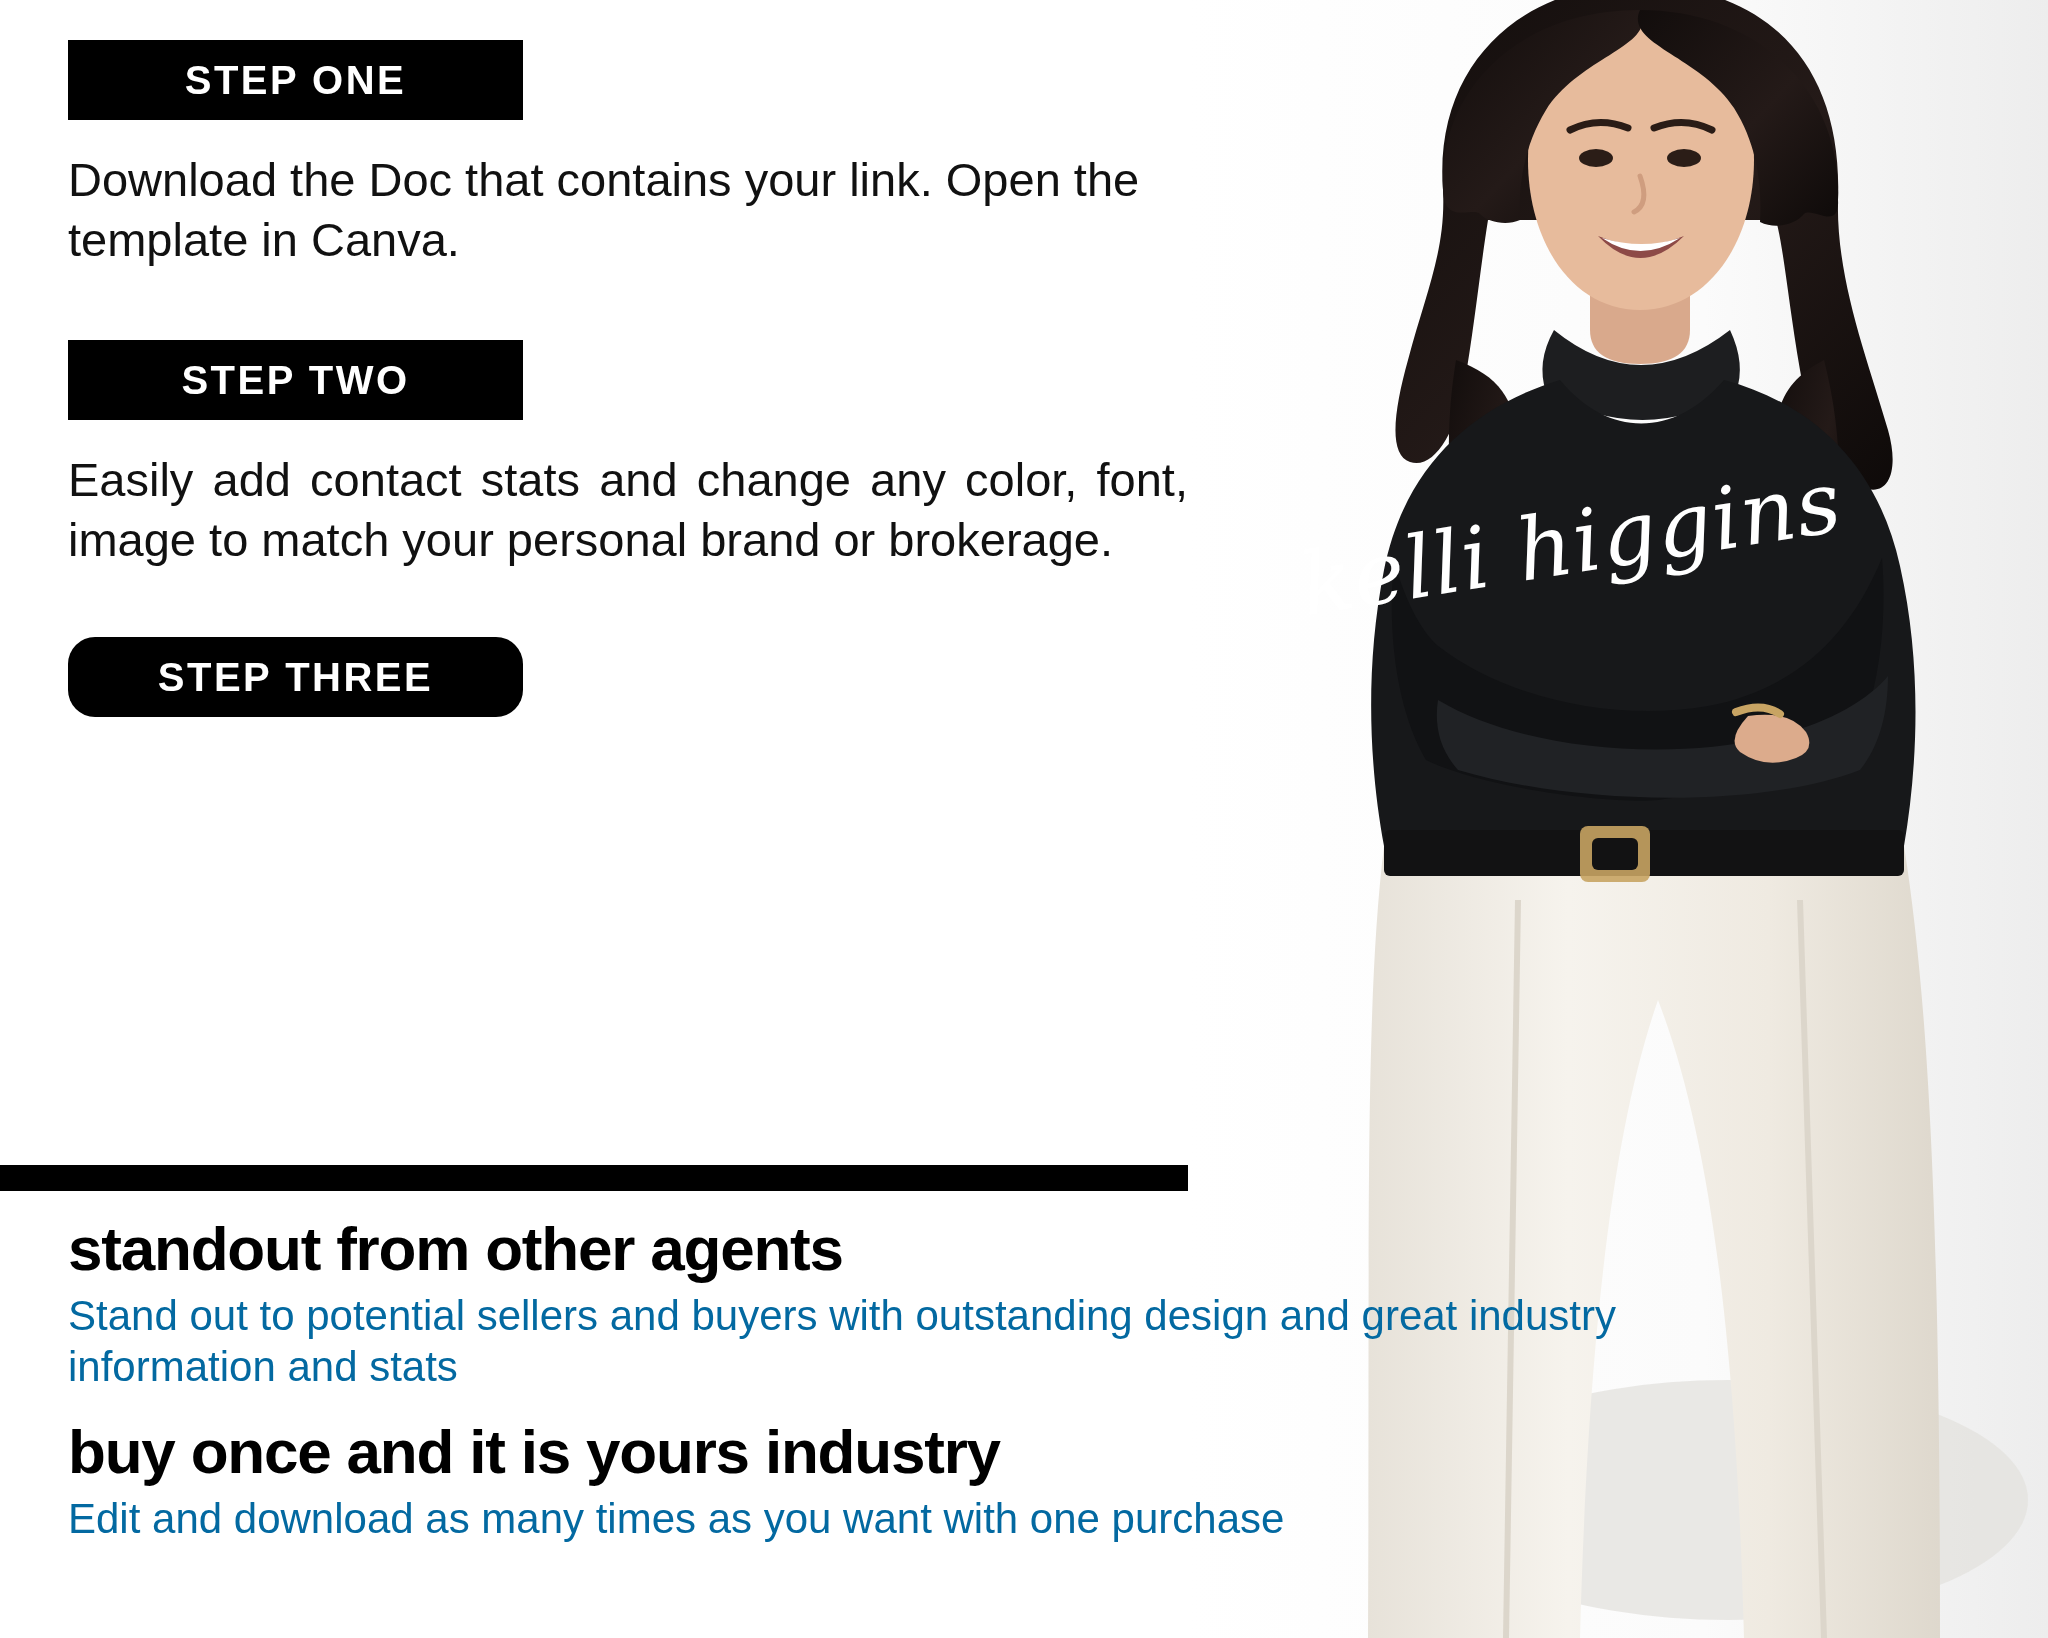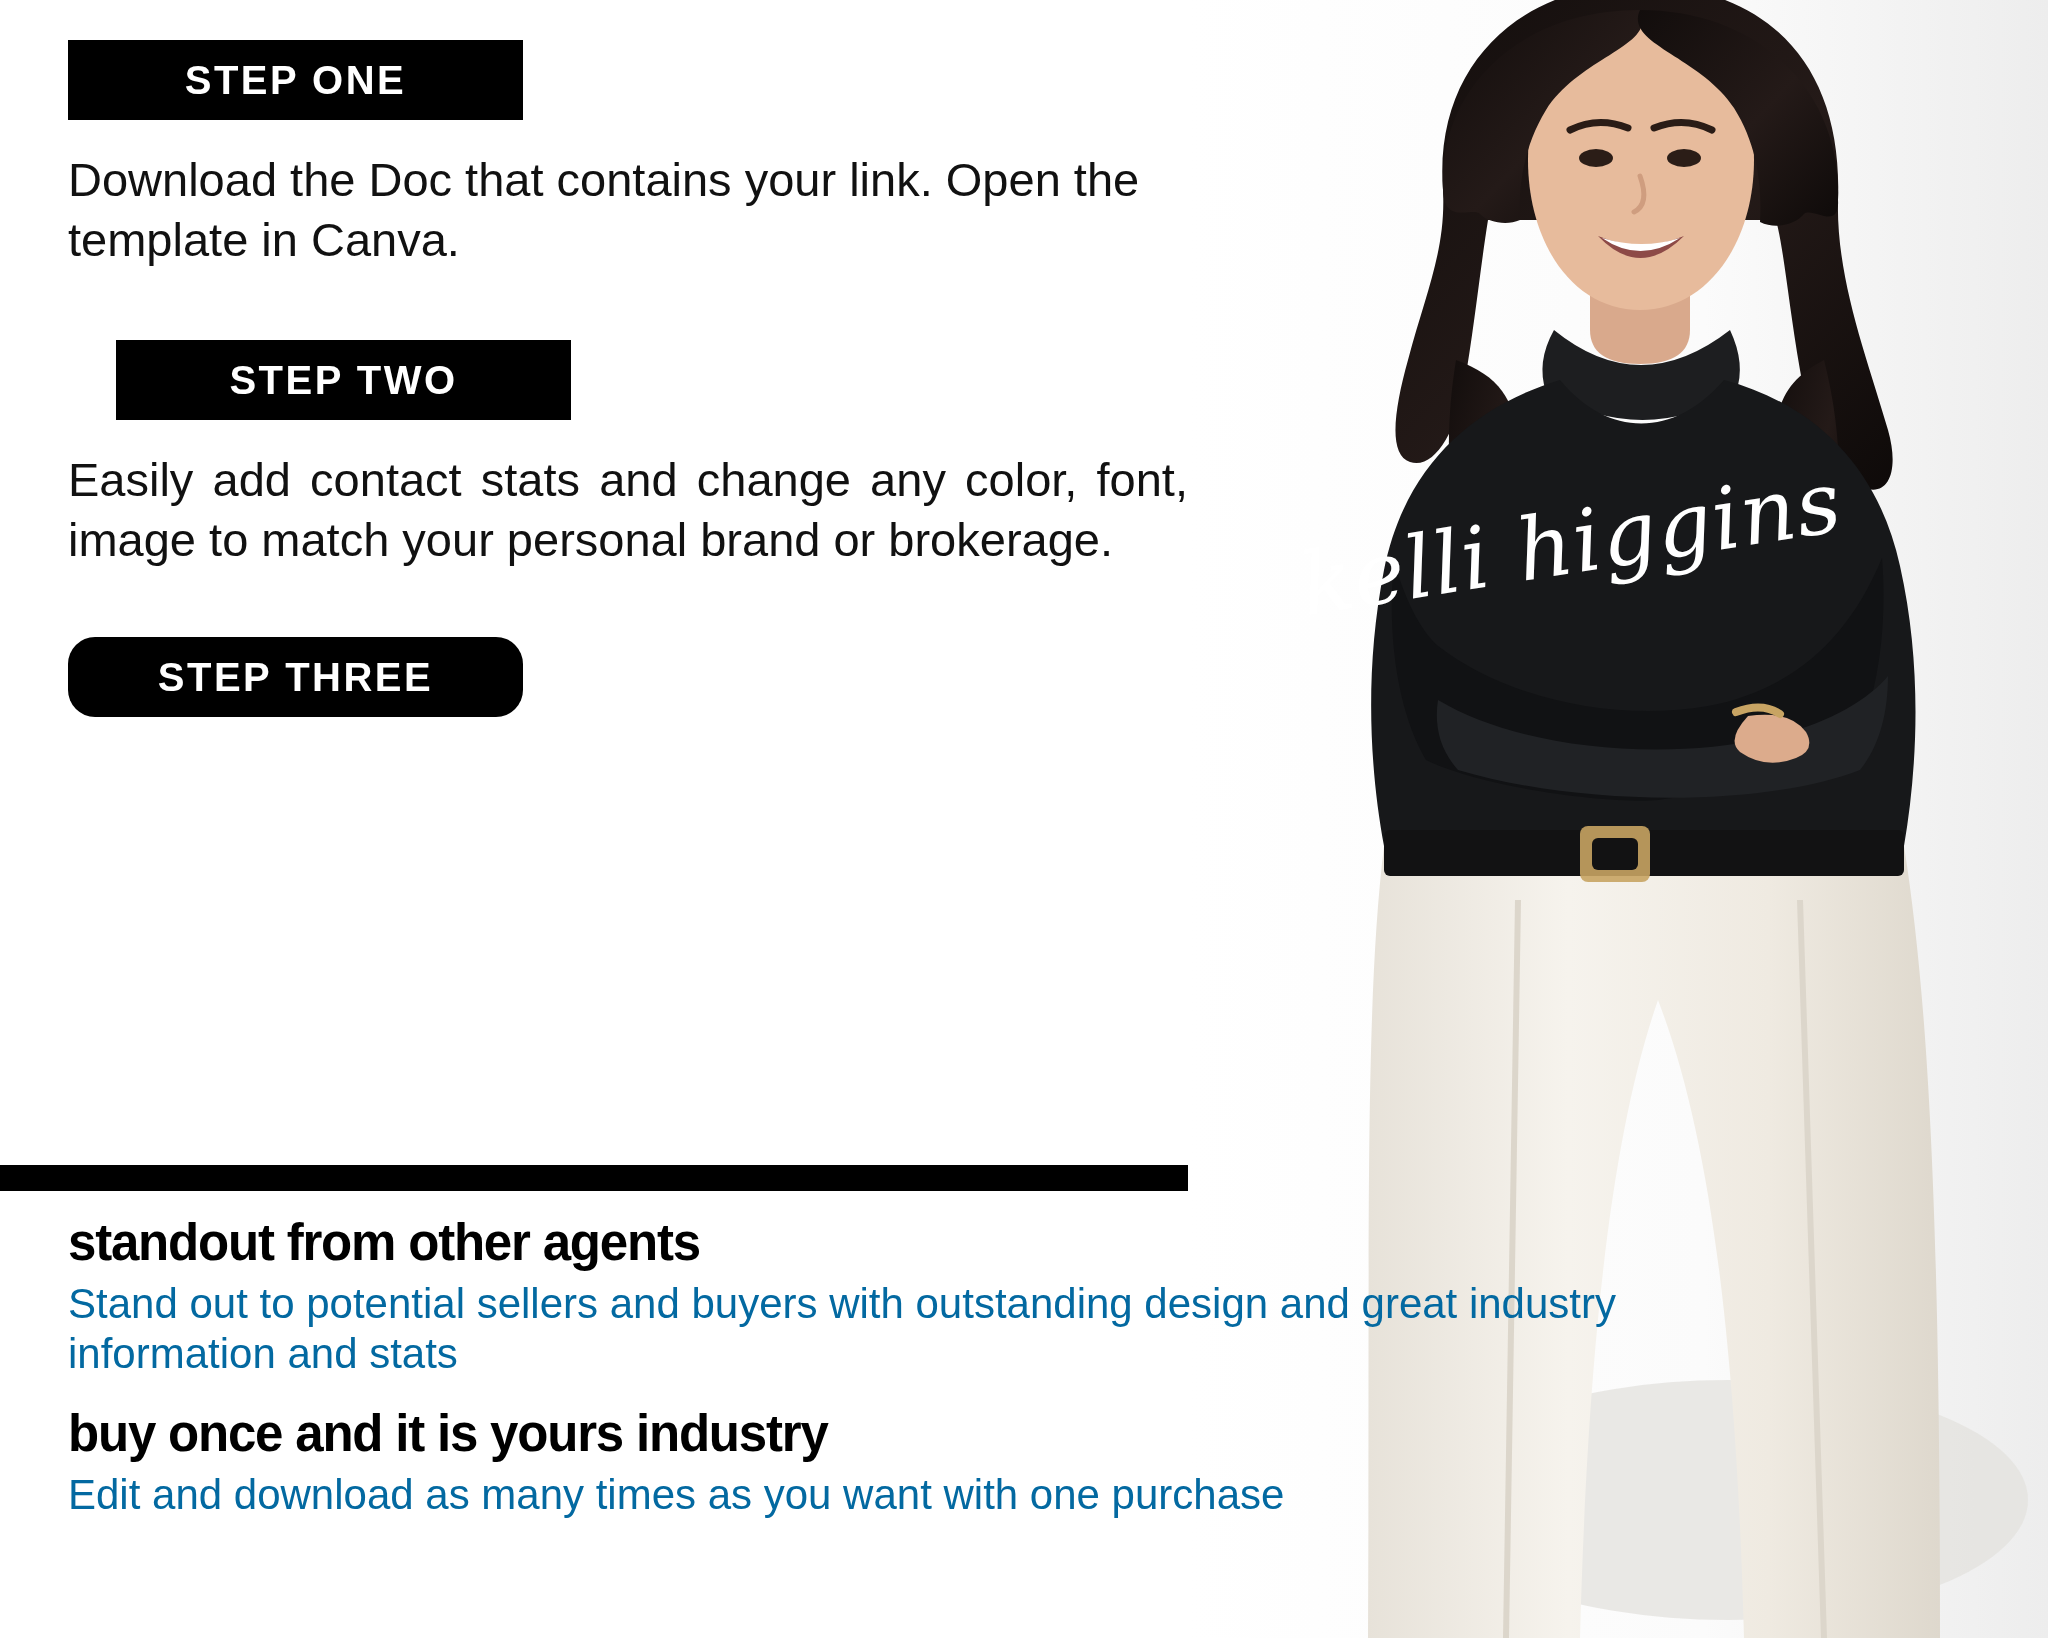--- a/index.html
+++ b/index.html
@@ -32,21 +32,21 @@
     background: #000000;
     color: #ffffff;
     font-size: 40px;
     font-weight: bold;
     letter-spacing: 2.5px;
     padding: 20px 46px 20px 46px;
     line-height: 1;
     min-width: 455px;
     text-align: center;
   }
-  .step-badge.two  { min-width: 455px; margin-left: 48px; }
+  .step-badge.two  { min-width: 455px; }
   .step-badge.three{ min-width: 455px; border-radius: 27px; }
   .step-body {
     margin-top: 30px;
     font-size: 47px;
     line-height: 1.28;
     color: #111111;
     max-width: 1120px;
     text-align: justify;
     text-justify: inter-word;
   }
@@ -69,21 +69,21 @@
   
   .benefits {
     position: absolute;
     left: 68px;
     top: 1215px;
     width: 1740px;
     z-index: 3;
   }
   .benefit { margin-bottom: 26px; }
   .benefit-title {
-    font-size: 51px;
+    font-size: 62px;
     font-weight: bold;
     letter-spacing: -1.2px;
     color: #000000;
     line-height: 1.1;
   }
   .benefit-sub {
     margin-top: 8px;
     font-size: 42px;
     line-height: 1.2;
     color: #0369a1;

